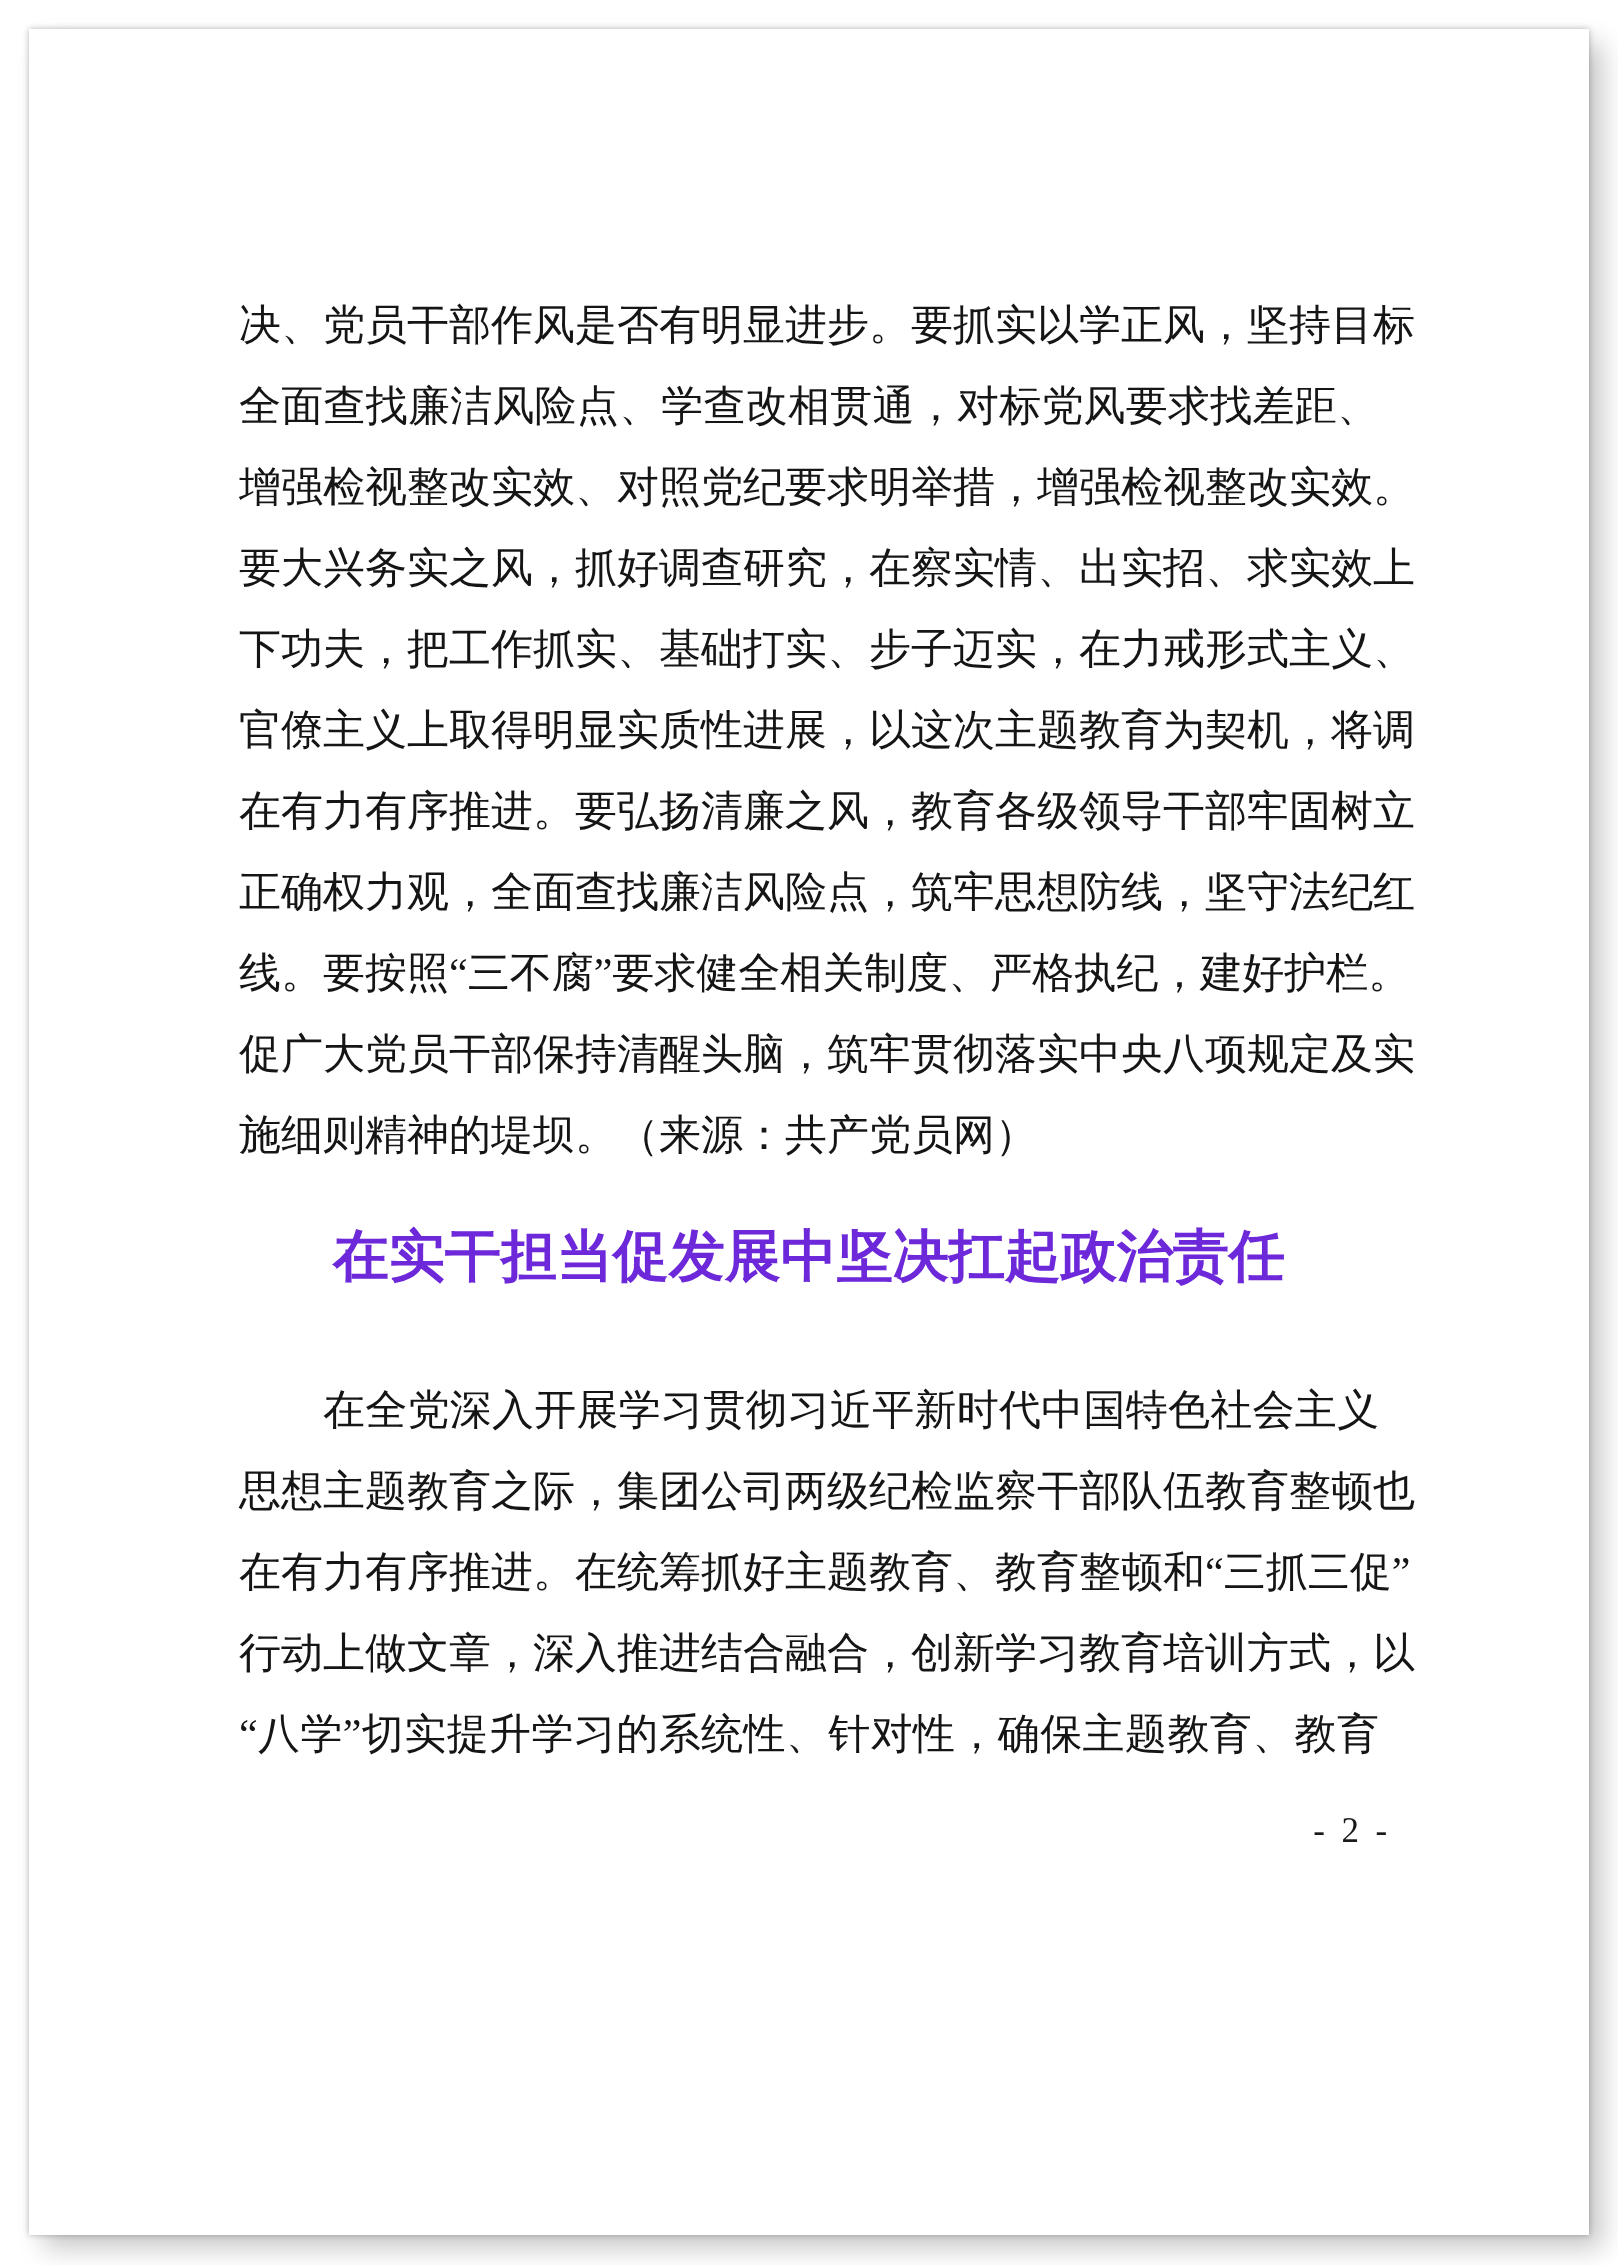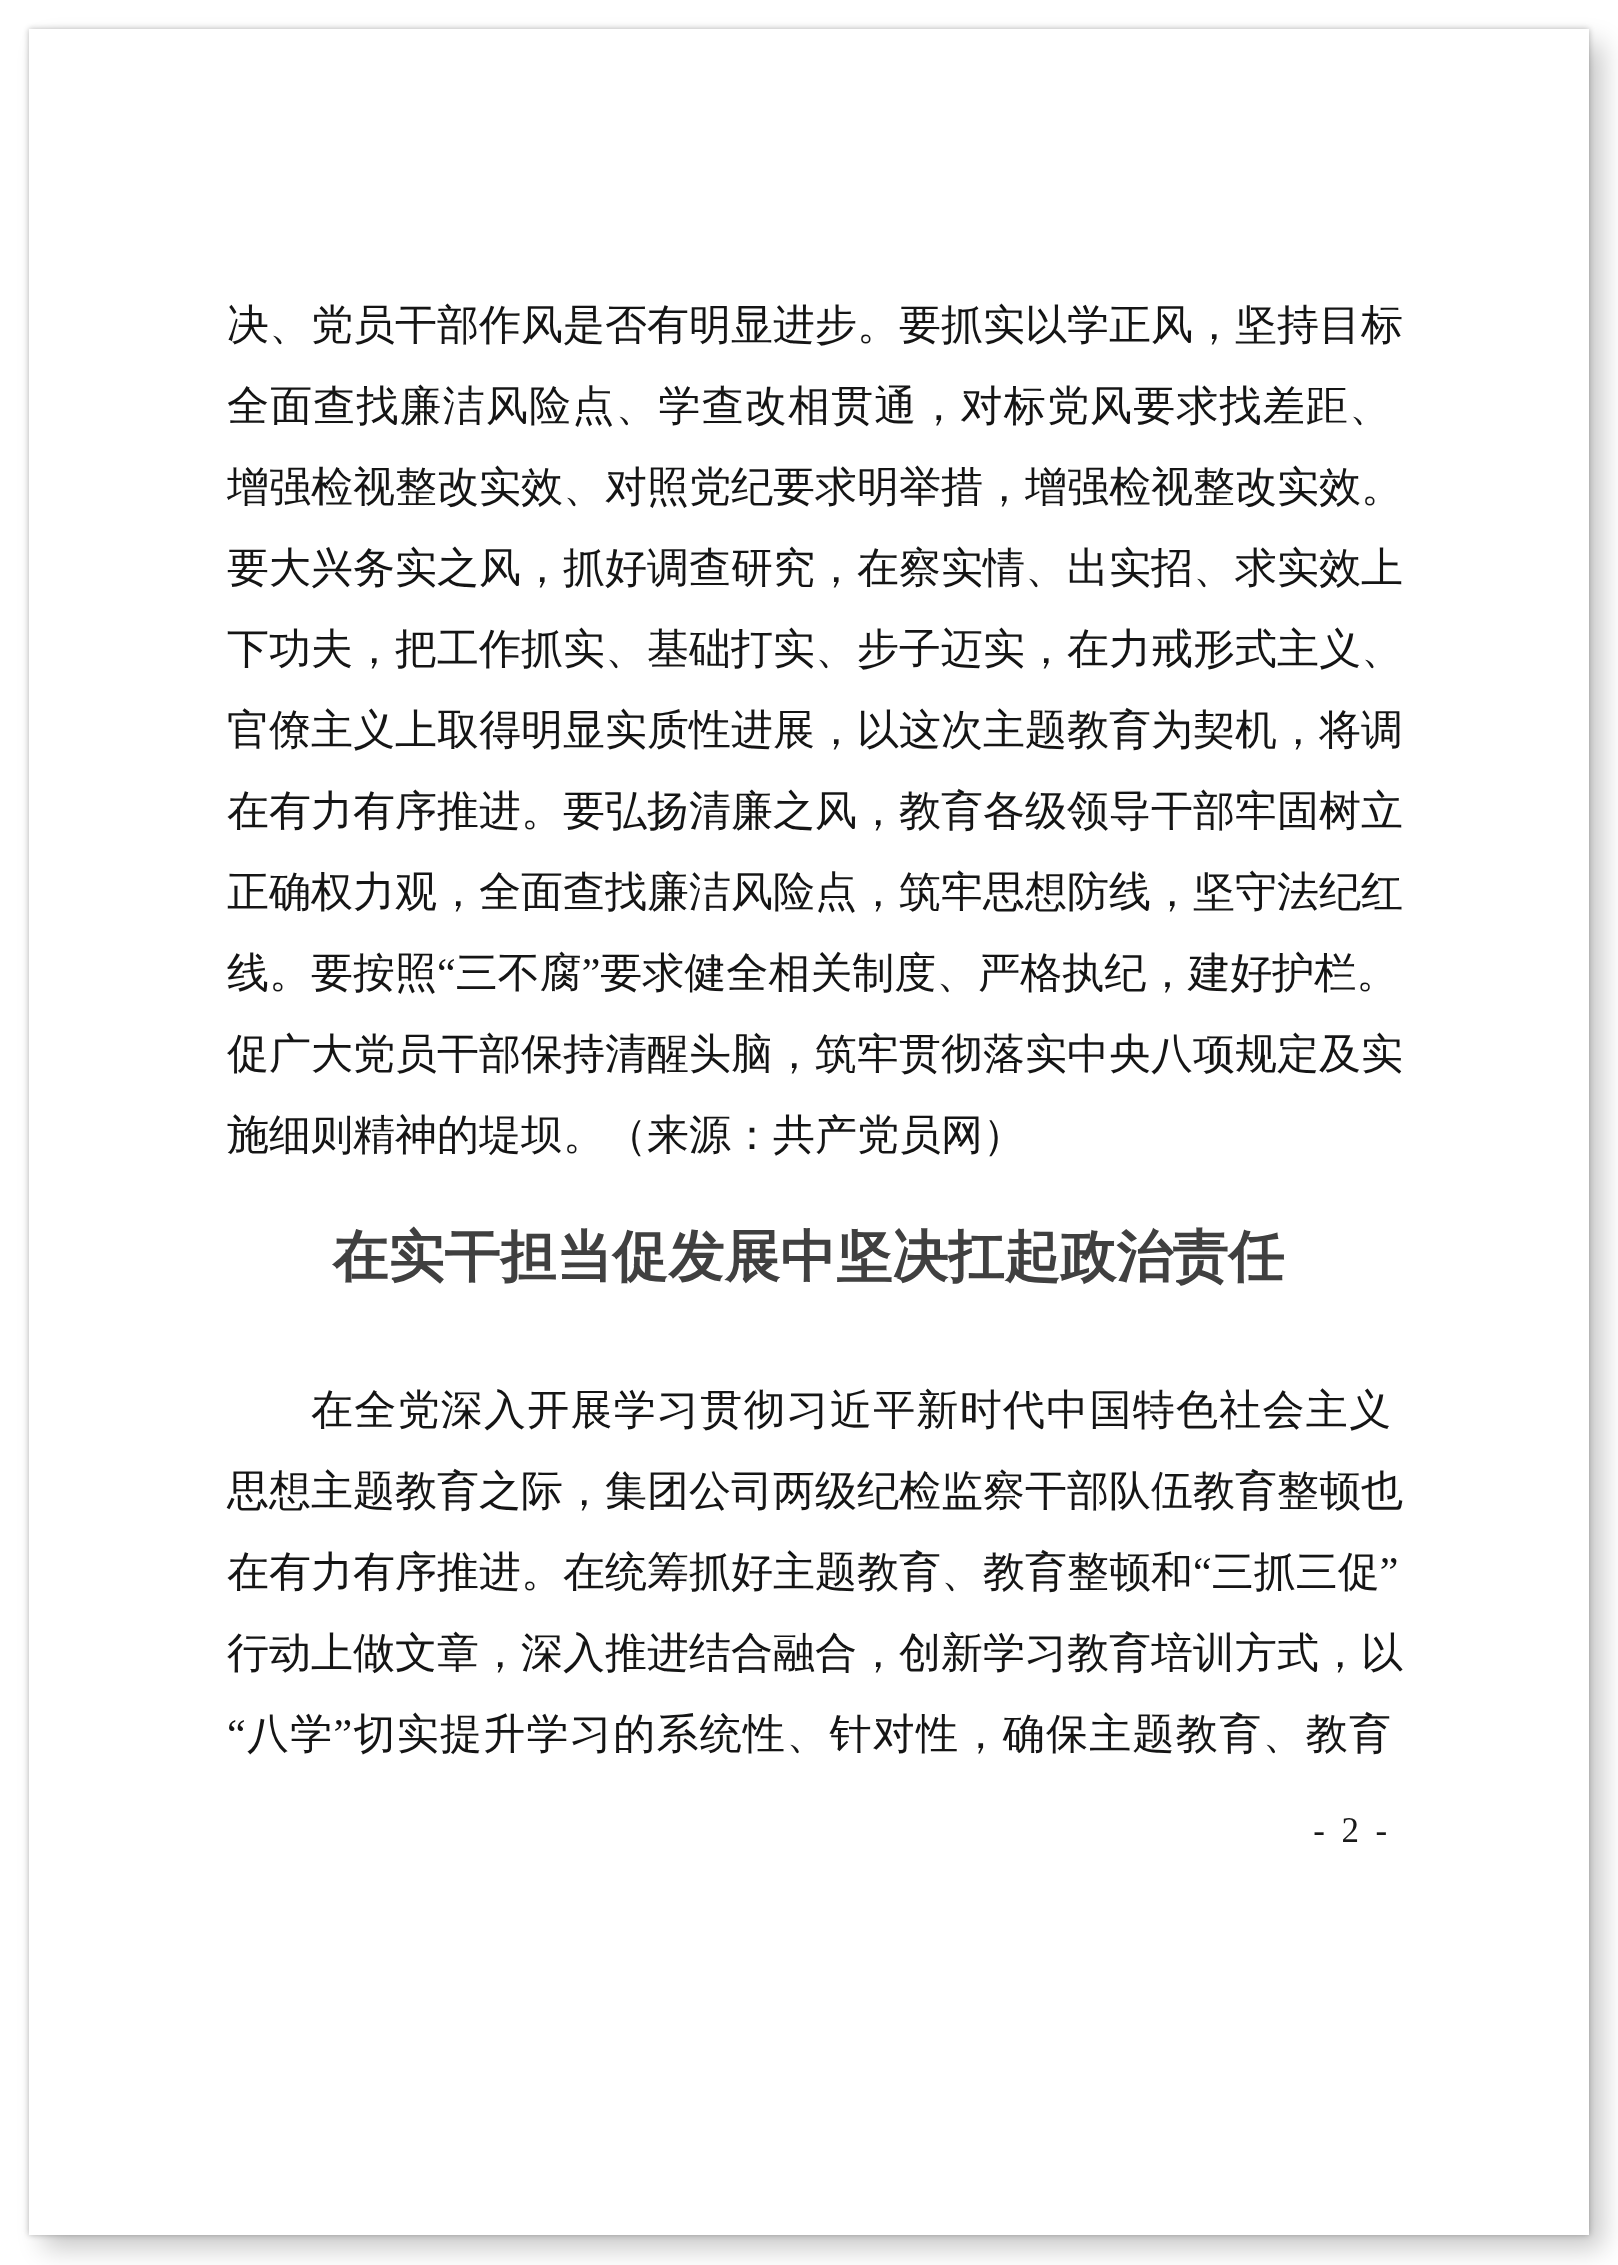--- a/index.html
+++ b/index.html
@@ -22,21 +22,21 @@
     width: 1560px;
     height: 2206px;
     background: #ffffff;
     box-shadow: 0 0 5.9px rgba(0,0,0,0.28), 13.7px 13.7px 25px rgba(0,0,0,0.22);
   }
   .content {
     padding: 0 198px;
     color: #111111;
   }
   .para {
-    margin: 0;
+    margin: 12px;
   }
   .para .line {
     height: 81px;
     line-height: 81px;
     font-size: 42px;
     letter-spacing: 0;
     text-align: justify;
     text-align-last: justify;
     text-justify: inter-character;
     white-space: nowrap;
@@ -52,21 +52,21 @@
   .para1 { margin-top: 256px; }
   .heading {
     margin-top: 19.5px;
     text-align: center;
   }
   .heading .hline {
     height: 121px;
     line-height: 121px;
     font-size: 56px;
     font-weight: bold;
-    color: #404040;
+    color: #6d28d9;
     white-space: nowrap;
   }
   .para2 { margin-top: 53px; }
   .page-number {
     margin-top: 33px;
     height: 45px;
     line-height: 45px;
     font-size: 35px;
     text-align: right;
     color: #1a1a1a;

